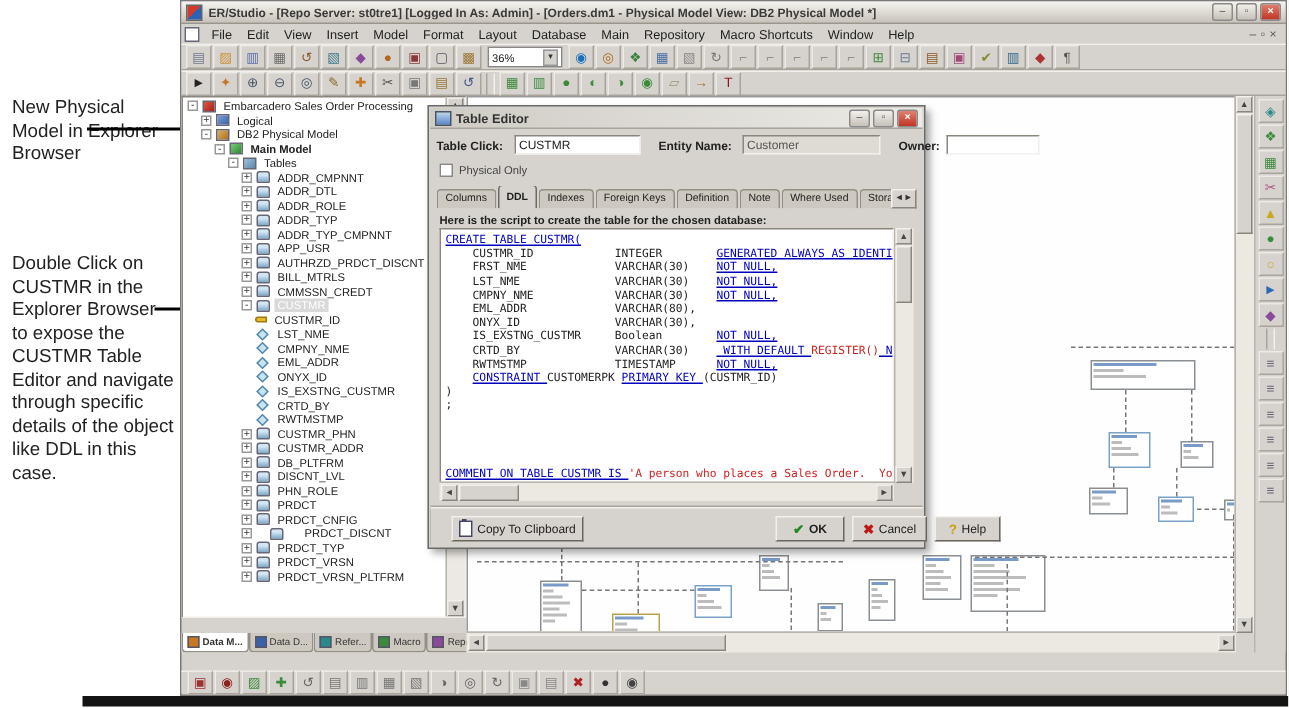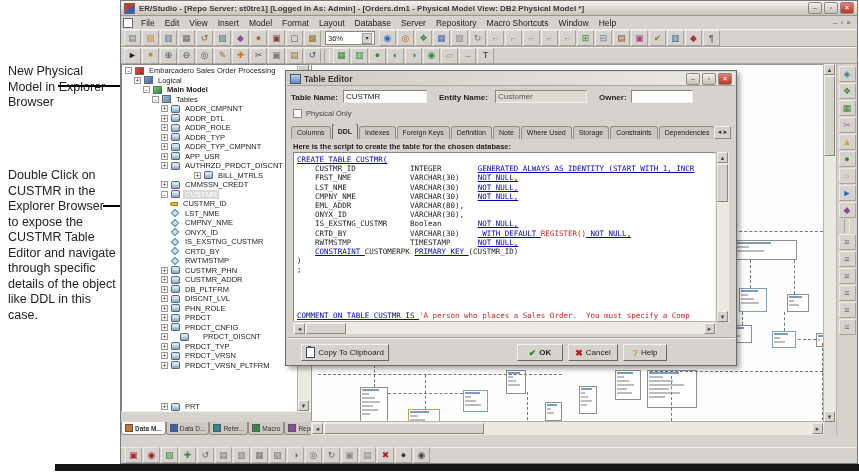--- a/index.html
+++ b/index.html
@@ -95,21 +95,21 @@
   .hbtn{position:absolute;top:1px;width:11px;height:11px;background:#d6d3ce;border:1px solid;
        border-color:#f2f0ec #8a867e #8a867e #f2f0ec;font-size:6px;line-height:10px;text-align:center;color:#444;box-sizing:border-box;}
   .hthumb{position:absolute;top:1px;height:11px;background:#d6d3ce;border:1px solid;border-color:#f2f0ec #8a867e #8a867e #f2f0ec;box-sizing:border-box;}
 
   #bottombar{position:absolute;left:0;right:0;bottom:1px;height:14px;background:#d6d3ce;border-top:1px solid #f2f0ec;
        display:flex;align-items:center;gap:1px;padding:0 4px;}
 
   #blackbar{position:absolute;left:55px;top:464px;width:804px;height:7px;background:#141414;}
 
   
-  #dialog{position:absolute;left:285px;top:70px;width:452px;height:296px;background:#d6d3ce;
+  #dialog{position:absolute;left:285px;top:70px;width:332px;height:296px;background:#d6d3ce;
        border:1px solid #6a6a6a;box-shadow:3px 3px 5px rgba(0,0,0,.35);box-sizing:border-box;z-index:10;}
   #dlg-title{position:absolute;left:1px;top:1px;right:1px;height:14px;display:flex;align-items:center;gap:3px;
        background:linear-gradient(90deg,#cfccc6,#eceae5);border-bottom:1px solid #a8a49c;padding:0 3px;box-sizing:border-box;}
   #dlg-icon{width:9px;height:8px;background:linear-gradient(#bcd6ee,#5b86c8);border:1px solid #456;flex:none;}
   #dlg-title .tt{font-weight:bold;font-size:8.5px;color:#333;flex:1;}
   #dlg-body{position:absolute;left:1px;top:15px;right:1px;bottom:1px;font-size:8px;}
   .flabel{position:absolute;top:7px;font-weight:bold;font-size:8px;color:#222;}
   .fld{position:absolute;top:4px;height:13px;border:1px solid;border-color:#8a867e #f2f0ec #f2f0ec #8a867e;
        background:#fff;font-size:8px;font-family:"Liberation Sans",sans-serif;padding:0 2px;box-sizing:border-box;color:#222;}
   .fld.disabled{background:#dedbd4;color:#555;}
@@ -167,21 +167,21 @@
       <span id="mdi-doc-icon"></span>
       <span id="menu-items" style="display:flex;">
           <span class="menu-item">File</span>
           <span class="menu-item">Edit</span>
           <span class="menu-item">View</span>
           <span class="menu-item">Insert</span>
           <span class="menu-item">Model</span>
           <span class="menu-item">Format</span>
           <span class="menu-item">Layout</span>
           <span class="menu-item">Database</span>
-          <span class="menu-item">Server</span>
+          <span class="menu-item">Main</span>
           <span class="menu-item">Repository</span>
           <span class="menu-item">Macro Shortcuts</span>
           <span class="menu-item">Window</span>
           <span class="menu-item">Help</span>
         </span>
       <span id="mdi-controls">
           <span>–</span>
           <span>▫</span>
           <span>×</span>
         </span>
@@ -356,20 +356,25 @@
             <div class="trow" style="padding-left: 3px;">
               <span class="exp">-</span>
               <span class="ti i-root"></span>
               <span class="lbl">Embarcadero Sales Order Processing</span>
             </div>
             <div class="trow" style="padding-left: 12px;">
               <span class="exp">+</span>
               <span class="ti i-logical"></span>
               <span class="lbl">Logical</span>
             </div>
+            <div class="trow" style="padding-left: 12px;">
+              <span class="exp">-</span>
+              <span class="ti i-physical"></span>
+              <span class="lbl">DB2 Physical Model</span>
+            </div>
             <div class="trow bold" style="padding-left: 21px;">
               <span class="exp">-</span>
               <span class="ti i-main"></span>
               <span class="lbl">Main Model</span>
             </div>
             <div class="trow" style="padding-left: 30px; align-items: center;">
               <span class="exp">-</span>
               <span class="ti i-tablesf"></span>
               <span class="lbl">Tables</span>
             </div>
@@ -401,21 +406,21 @@
             <div class="trow" style="padding-left: 39px;">
               <span class="exp">+</span>
               <span class="ti i-table"></span>
               <span class="lbl">APP_USR</span>
             </div>
             <div class="trow" style="padding-left: 39px;">
               <span class="exp">+</span>
               <span class="ti i-table"></span>
               <span class="lbl">AUTHRZD_PRDCT_DISCNT</span>
             </div>
-            <div class="trow" style="padding-left: 39px; justify-content: center;">
+            <div class="trow" style="padding-left: 39px;">
               <span class="exp">+</span>
               <span class="ti i-table"></span>
               <span class="lbl">BILL_MTRLS</span>
             </div>
             <div class="trow" style="padding-left: 39px;">
               <span class="exp">+</span>
               <span class="ti i-table"></span>
               <span class="lbl">CMMSSN_CREDT</span>
             </div>
             <div class="trow sel" style="padding-left: 39px;">
@@ -427,20 +432,24 @@
               <span class="ti i-key"></span>
               <span class="lbl">CUSTMR_ID</span>
             </div>
             <div class="trow" style="padding-left: 48px;">
               <span class="ti i-col"></span>
               <span class="lbl">LST_NME</span>
             </div>
             <div class="trow" style="padding-left: 48px;">
               <span class="ti i-col"></span>
               <span class="lbl">CMPNY_NME</span>
+            </div>
+            <div class="trow" style="padding-left: 48px;">
+              <span class="ti i-col"></span>
+              <span class="lbl">EML_ADDR</span>
             </div>
             <div class="trow" style="padding-left: 48px;">
               <span class="ti i-col"></span>
               <span class="lbl">ONYX_ID</span>
             </div>
             <div class="trow" style="padding-left: 48px;">
               <span class="ti i-col"></span>
               <span class="lbl">IS_EXSTNG_CUSTMR</span>
             </div>
             <div class="trow" style="padding-left: 48px;">
@@ -777,21 +786,21 @@
     <div id="dlg-title">
       <span id="dlg-icon"></span>
       <span class="tt">Table Editor</span>
       <span class="winbtns" id="dlg-controls">
           <span class="wbtn">–</span>
           <span class="wbtn">▫</span>
           <span class="wbtn close">×</span>
         </span>
     </div>
     <div id="dlg-body">
-      <span class="flabel" style="left:4px;">Table Name:</span>
+      <span class="flabel" style="left:4px;">Table Click:</span>
       <input class="fld" style="left: 56px; width: 84px;" value="CUSTMR">
       <span class="flabel" style="left:152px;">Entity Name:</span>
       <input class="fld disabled" style="left: 208px; width: 92px;" readonly="" value="Customer">
       <span class="flabel" style="left:312px;">Owner:</span>
       <input class="fld" style="left: 344px; width: 62px;" value="">
 
       <div id="chk-row">
         <span id="chk-box"></span>
         <span id="chk-label">Physical Only</span>
       </div>

